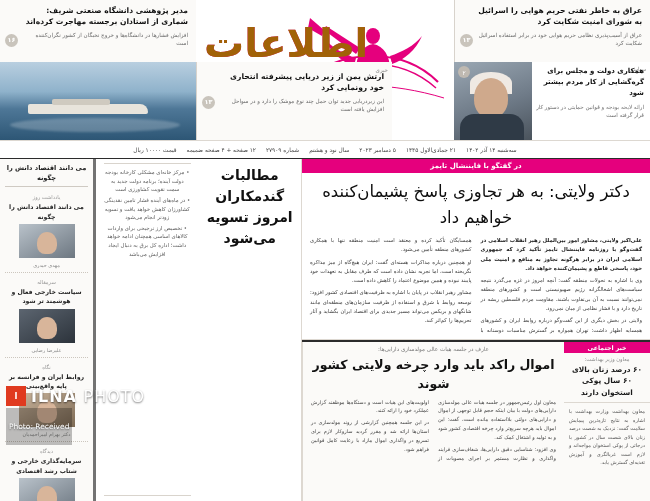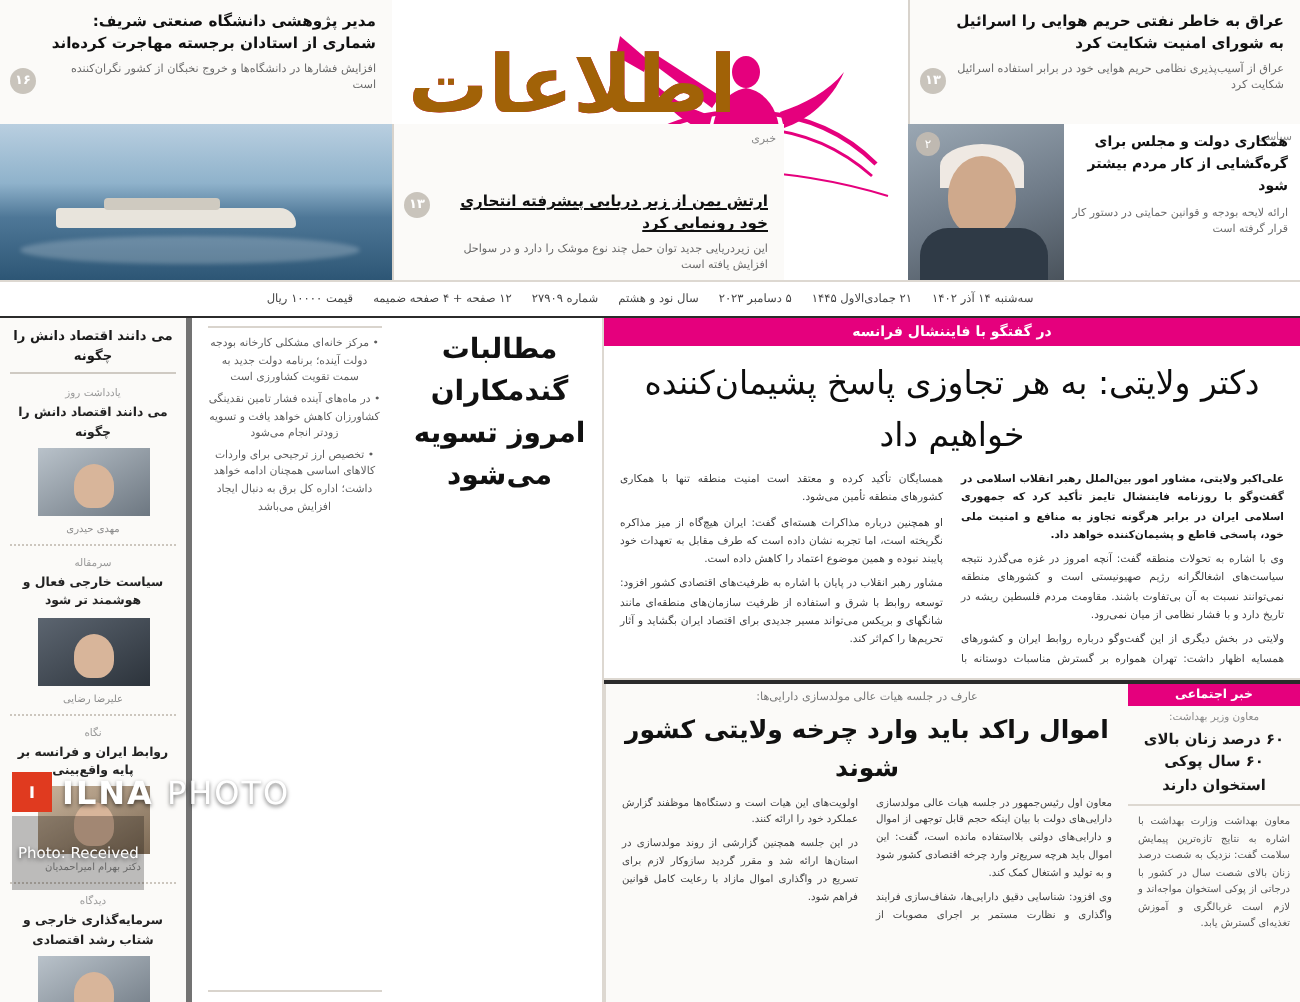--- a/index.html
+++ b/index.html
@@ -590,21 +590,21 @@
 
   <div class="photo-block">
     <div class="sea"></div>
     <div class="wake"></div>
     <div class="boat"></div>
     <div class="boat-top"></div>
   </div>
   <div class="top-cell" style="position:absolute;top:62px;right:258px;width:196px;height:78px;border-left:1px solid #d8d3cc;background:#fbfaf8;">
     <div class="num-badge">۱۳</div>
     <div class="tag-pill">خبری</div>
-    <div class="headline" style="margin-top:28px;text-decoration:underline;">ارتش یمن از زیر دریایی پیشرفته انتحاری خود رونمایی کرد</div>
+    <div class="headline" style="margin-top:4px;">ارتش یمن از زیر دریایی پیشرفته انتحاری خود رونمایی کرد</div>
     <div class="sub">این زیردریایی جدید توان حمل چند نوع موشک را دارد و در سواحل افزایش یافته است</div>
   </div>
 
   <div class="person-block">
     <div class="person-photo">
       <div class="person-hair"></div>
       <div class="person-face"></div>
       <div class="person-body"></div>
     </div>
     <div class="corner-badge">۲</div>
@@ -621,21 +621,21 @@
     <span>۵ دسامبر ۲۰۲۳</span>
     <span>سال نود و هشتم</span>
     <span>شماره ۲۷۹۰۹</span>
     <span>۱۲ صفحه + ۴ صفحه ضمیمه</span>
     <span>قیمت ۱۰۰۰۰ ریال</span>
   </div>
 
   <div class="main">
 
     <div class="right-col">
-      <div class="pink-bar">در گفتگو با فایننشال فرانسه</div>
+      <div class="pink-bar">در گفتگو با فایننشال تایمز</div>
       <div class="lead-block">
         <div class="lead-head">دکتر ولایتی: به هر تجاوزی پاسخ پشیمان‌کننده خواهیم داد</div>
         <div class="lead-body">
           <p class="b">علی‌اکبر ولایتی، مشاور امور بین‌الملل رهبر انقلاب اسلامی در گفت‌وگو با روزنامه فایننشال تایمز تأکید کرد که جمهوری اسلامی ایران در برابر هرگونه تجاوز به منافع و امنیت ملی خود، پاسخی قاطع و پشیمان‌کننده خواهد داد.</p>
           <p>وی با اشاره به تحولات منطقه گفت: آنچه امروز در غزه می‌گذرد نتیجه سیاست‌های اشغالگرانه رژیم صهیونیستی است و کشورهای منطقه نمی‌توانند نسبت به آن بی‌تفاوت باشند. مقاومت مردم فلسطین ریشه در تاریخ دارد و با فشار نظامی از میان نمی‌رود.</p>
           <p>ولایتی در بخش دیگری از این گفت‌وگو درباره روابط ایران و کشورهای همسایه اظهار داشت: تهران همواره بر گسترش مناسبات دوستانه با همسایگان تأکید کرده و معتقد است امنیت منطقه تنها با همکاری کشورهای منطقه تأمین می‌شود.</p>
           <p>او همچنین درباره مذاکرات هسته‌ای گفت: ایران هیچ‌گاه از میز مذاکره نگریخته است، اما تجربه نشان داده است که طرف مقابل به تعهدات خود پایبند نبوده و همین موضوع اعتماد را کاهش داده است.</p>
           <p>مشاور رهبر انقلاب در پایان با اشاره به ظرفیت‌های اقتصادی کشور افزود: توسعه روابط با شرق و استفاده از ظرفیت سازمان‌های منطقه‌ای مانند شانگهای و بریکس می‌تواند مسیر جدیدی برای اقتصاد ایران بگشاید و آثار تحریم‌ها را کم‌اثر کند.</p>
         </div>
       </div>

